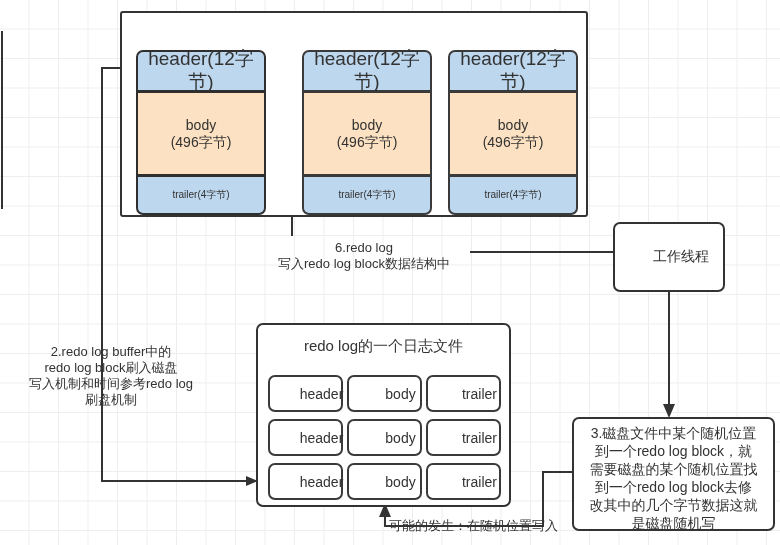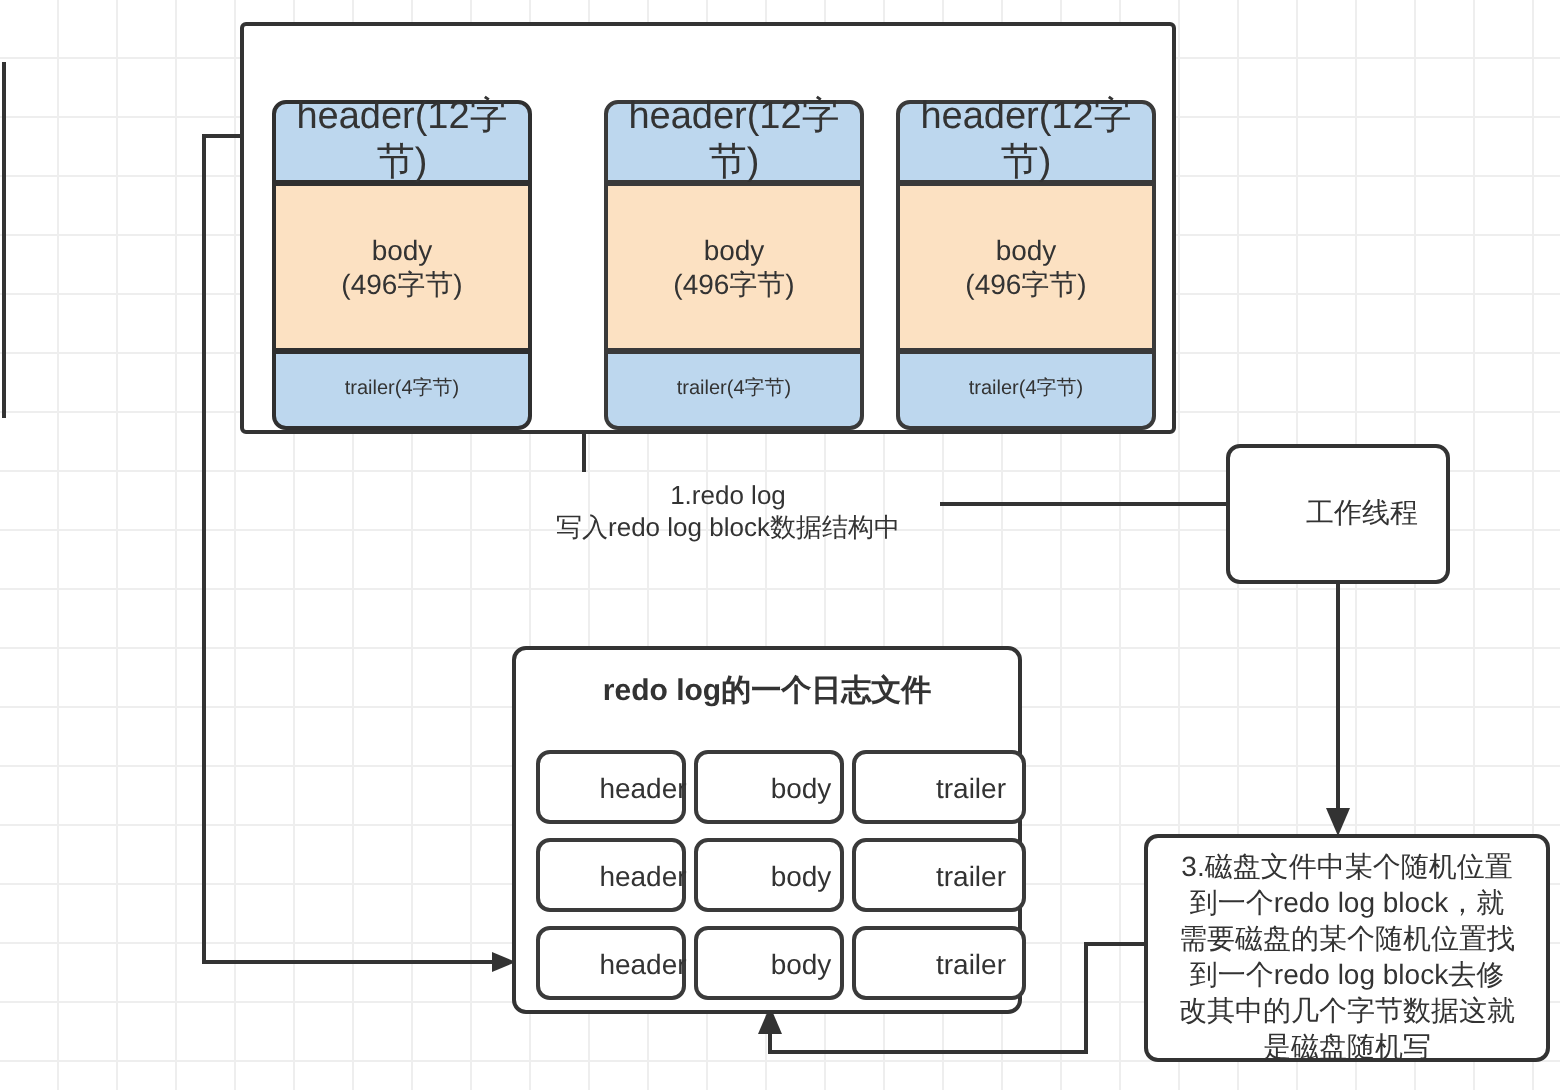--- a/index.html
+++ b/index.html
@@ -77,34 +77,34 @@
 
   
   #rblock-0 .cell { border-color: #2f2f2f; }
 
   
   #worker-box { left: 613px; top: 222px; width: 112px; height: 70px; }
   #worker-label { left: 613px; top: 222px; width: 136px; height: 70px; font-size: 14px; }
 
   
   #logfile-box { left: 256px; top: 323px; width: 255px; height: 184px; }
-  #logfile-title { left: 256px; top: 335px; width: 255px; height: 22px; font-size: 15px; font-weight: bold; }
+  #logfile-title { left: 256px; top: 335px; width: 255px; height: 22px; font-size: 15px; }
   .lf-cell {
     position: absolute;
     box-sizing: border-box;
     border: 2px solid #3a3a3a;
     border-radius: 7px;
     background: #ffffff;
     display: flex; align-items: center; justify-content: center;
     font-size: 14px;
     padding-left: 32px;
   }
   .lf-c0 { left: 268px; width: 75px; }
   .lf-c1 { left: 347px; width: 75px; }
-  .lf-c2 { left: 426px; width: 87px; }
+  .lf-c2 { left: 426px; width: 75px; }
   .lf-r0 { top: 375px; height: 37px; }
   .lf-r1 { top: 419px; height: 37px; }
   .lf-r2 { top: 463px; height: 37px; }
 
   
   #note3-box { left: 572px; top: 417px; width: 203px; height: 114px; }
   #note3-label {
     left: 574px; top: 419px; width: 199px; height: 120px;
     font-size: 14px; color: #333333; padding: 3px 4px;
     line-height: 1.28;
@@ -177,24 +177,29 @@
     <div class="cell blue trl">trailer(4字节)</div>
   </div>
 
   <div class="rblock" id="rblock-2">
     <div class="cell blue hdr">header(12字节)</div>
     <div class="cell orange bdy">body
 (496字节)</div>
     <div class="cell blue trl">trailer(4字节)</div>
   </div>
 
-  <div class="lbl" id="note1">1.redo log
+  <div class="lbl" id="note1">6.redo log
 写入redo log block数据结构中</div>
 
-
+  <div class="lbl" id="note2">2.redo log buffer中的
+redo log block刷入磁盘
+写入机制和时间参考redo log
+刷盘机制</div>
+
+  <div class="lbl" id="note4">可能的发生：在随机位置写入</div>
 
   <div class="box" id="worker-box"></div>
   <div class="lbl" id="worker-label">工作线程</div>
 
   <div class="box" id="logfile-box"></div>
   <div class="lbl" id="logfile-title">redo log的一个日志文件</div>
 
   <div class="lf-cell lf-c0 lf-r0">header</div>
   <div class="lf-cell lf-c1 lf-r0">body</div>
   <div class="lf-cell lf-c2 lf-r0">trailer</div>

